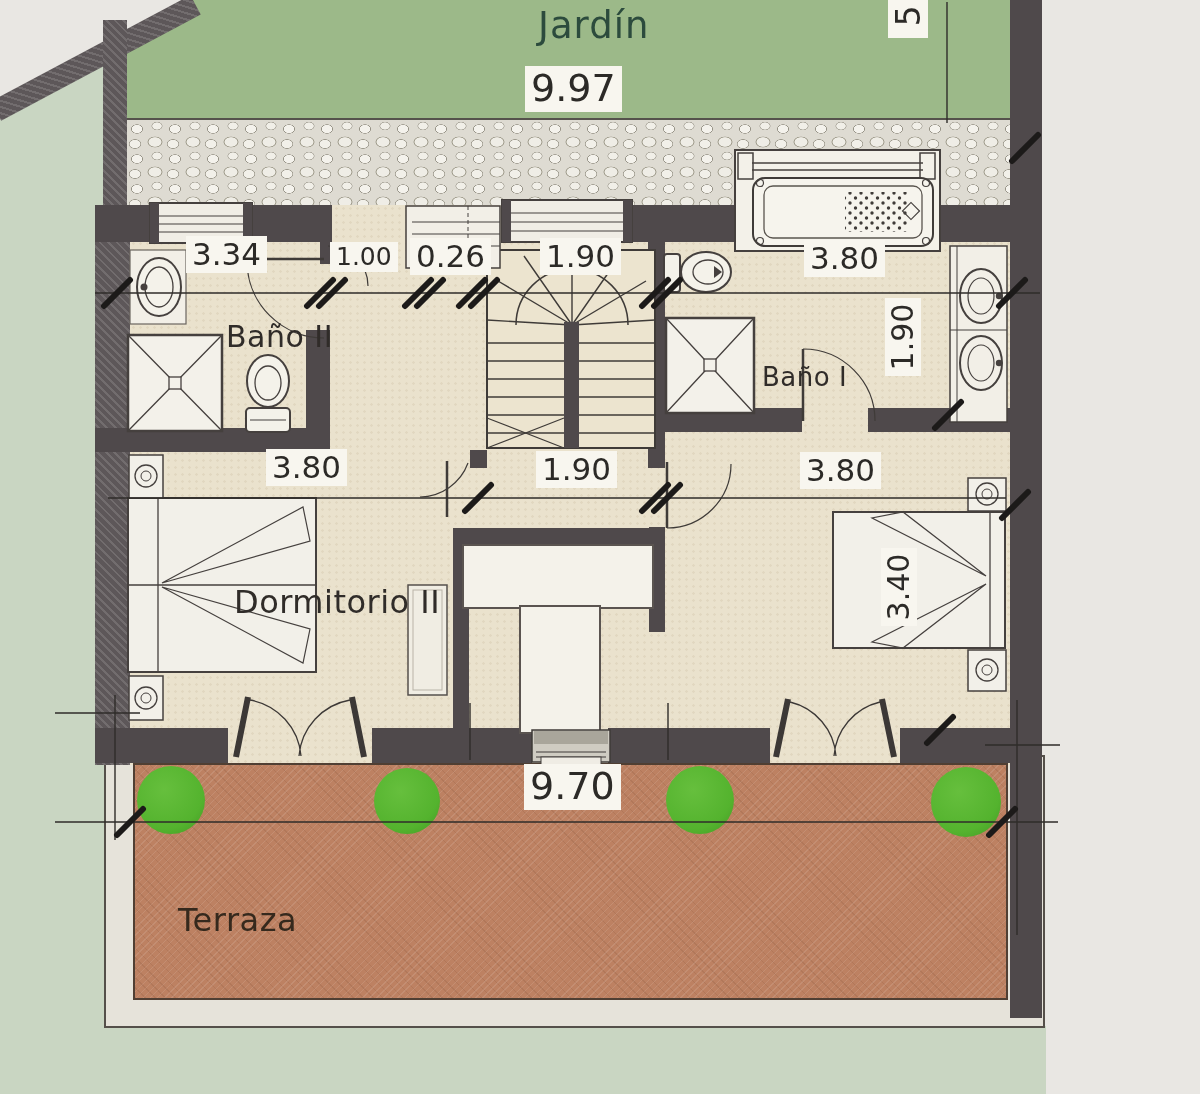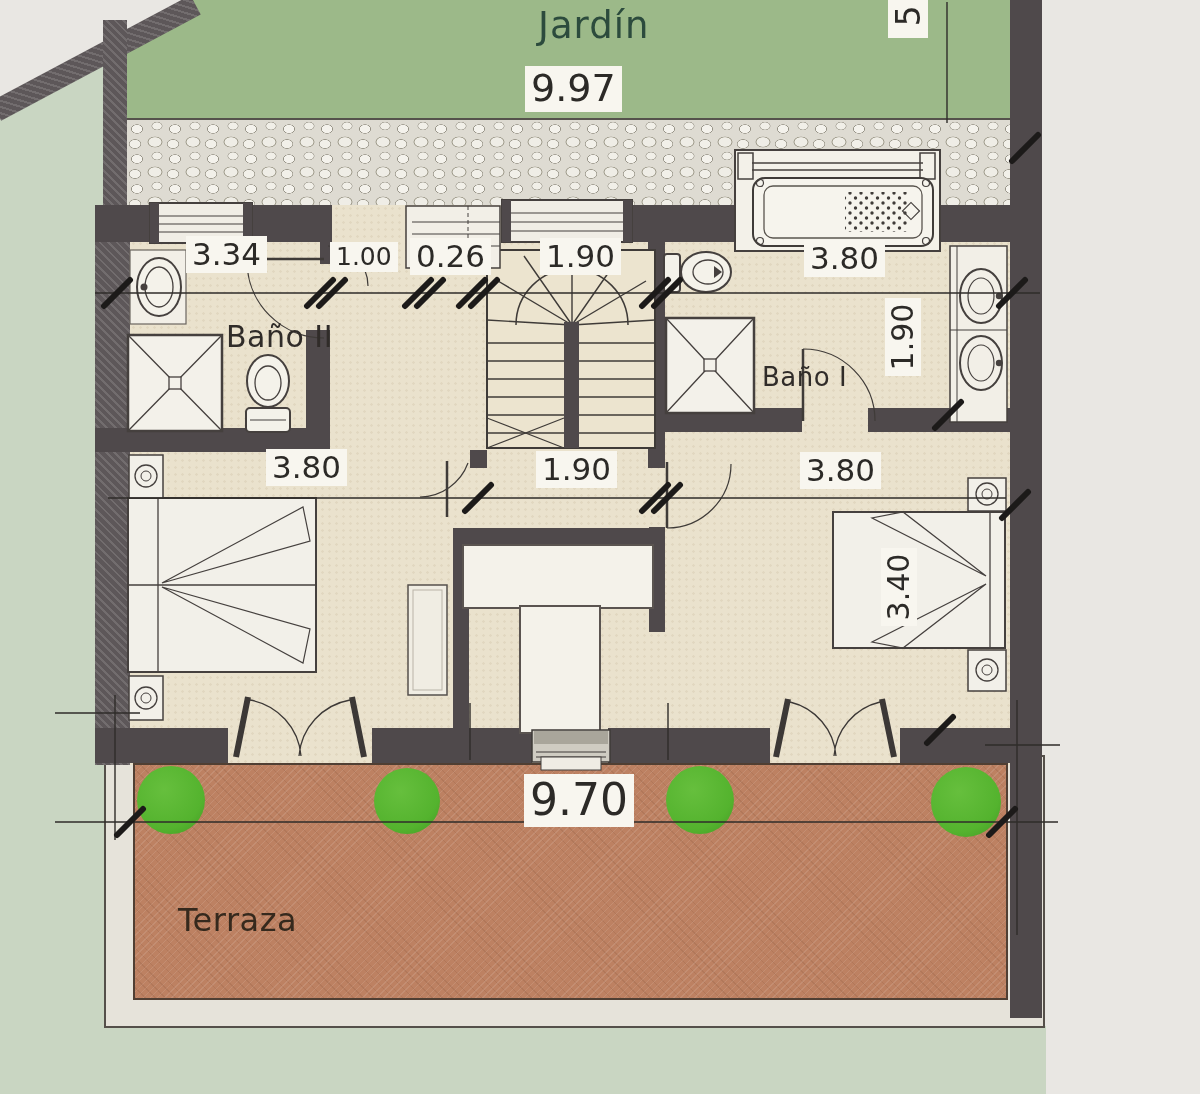--- a/index.html
+++ b/index.html
@@ -268,16 +268,17 @@
     <div class="dim" style="font-size:30px;">1.90</div>
   </div>
   <div class="room" style="left:226px;top:300px;font-size:30px;margin-top:19px;">Baño II</div>
   <div class="room" style="left:762px;top:362px;font-size:26px;">Baño I</div>
   <div class="dim" style="left:266px;top:449px;font-size:31px;">3.80</div>
   <div class="dim" style="left:536px;top:451px;font-size:31px;">1.90</div>
   <div class="dim" style="left:800px;top:452px;font-size:31px;">3.80</div>
   <div class="dimv" style="position:absolute;left:862px;top:570px;width:74px;height:34px;">
     <div class="dim" style="font-size:30px;">3.40</div>
   </div>
-  <div class="dim" style="left:524px;top:764px;font-size:44px;margin-top:10px;">9.70</div>
+  <div class="room" style="left:234px;top:583px;font-size:32px;">Dormitorio II</div>
+  <div class="dim" style="left:524px;top:764px;font-size:38px;">9.70</div>
   <div class="room" style="left:178px;top:901px;font-size:32px;color:#35291d;">Terraza</div>
 
 </div>
 
 </body></html>

